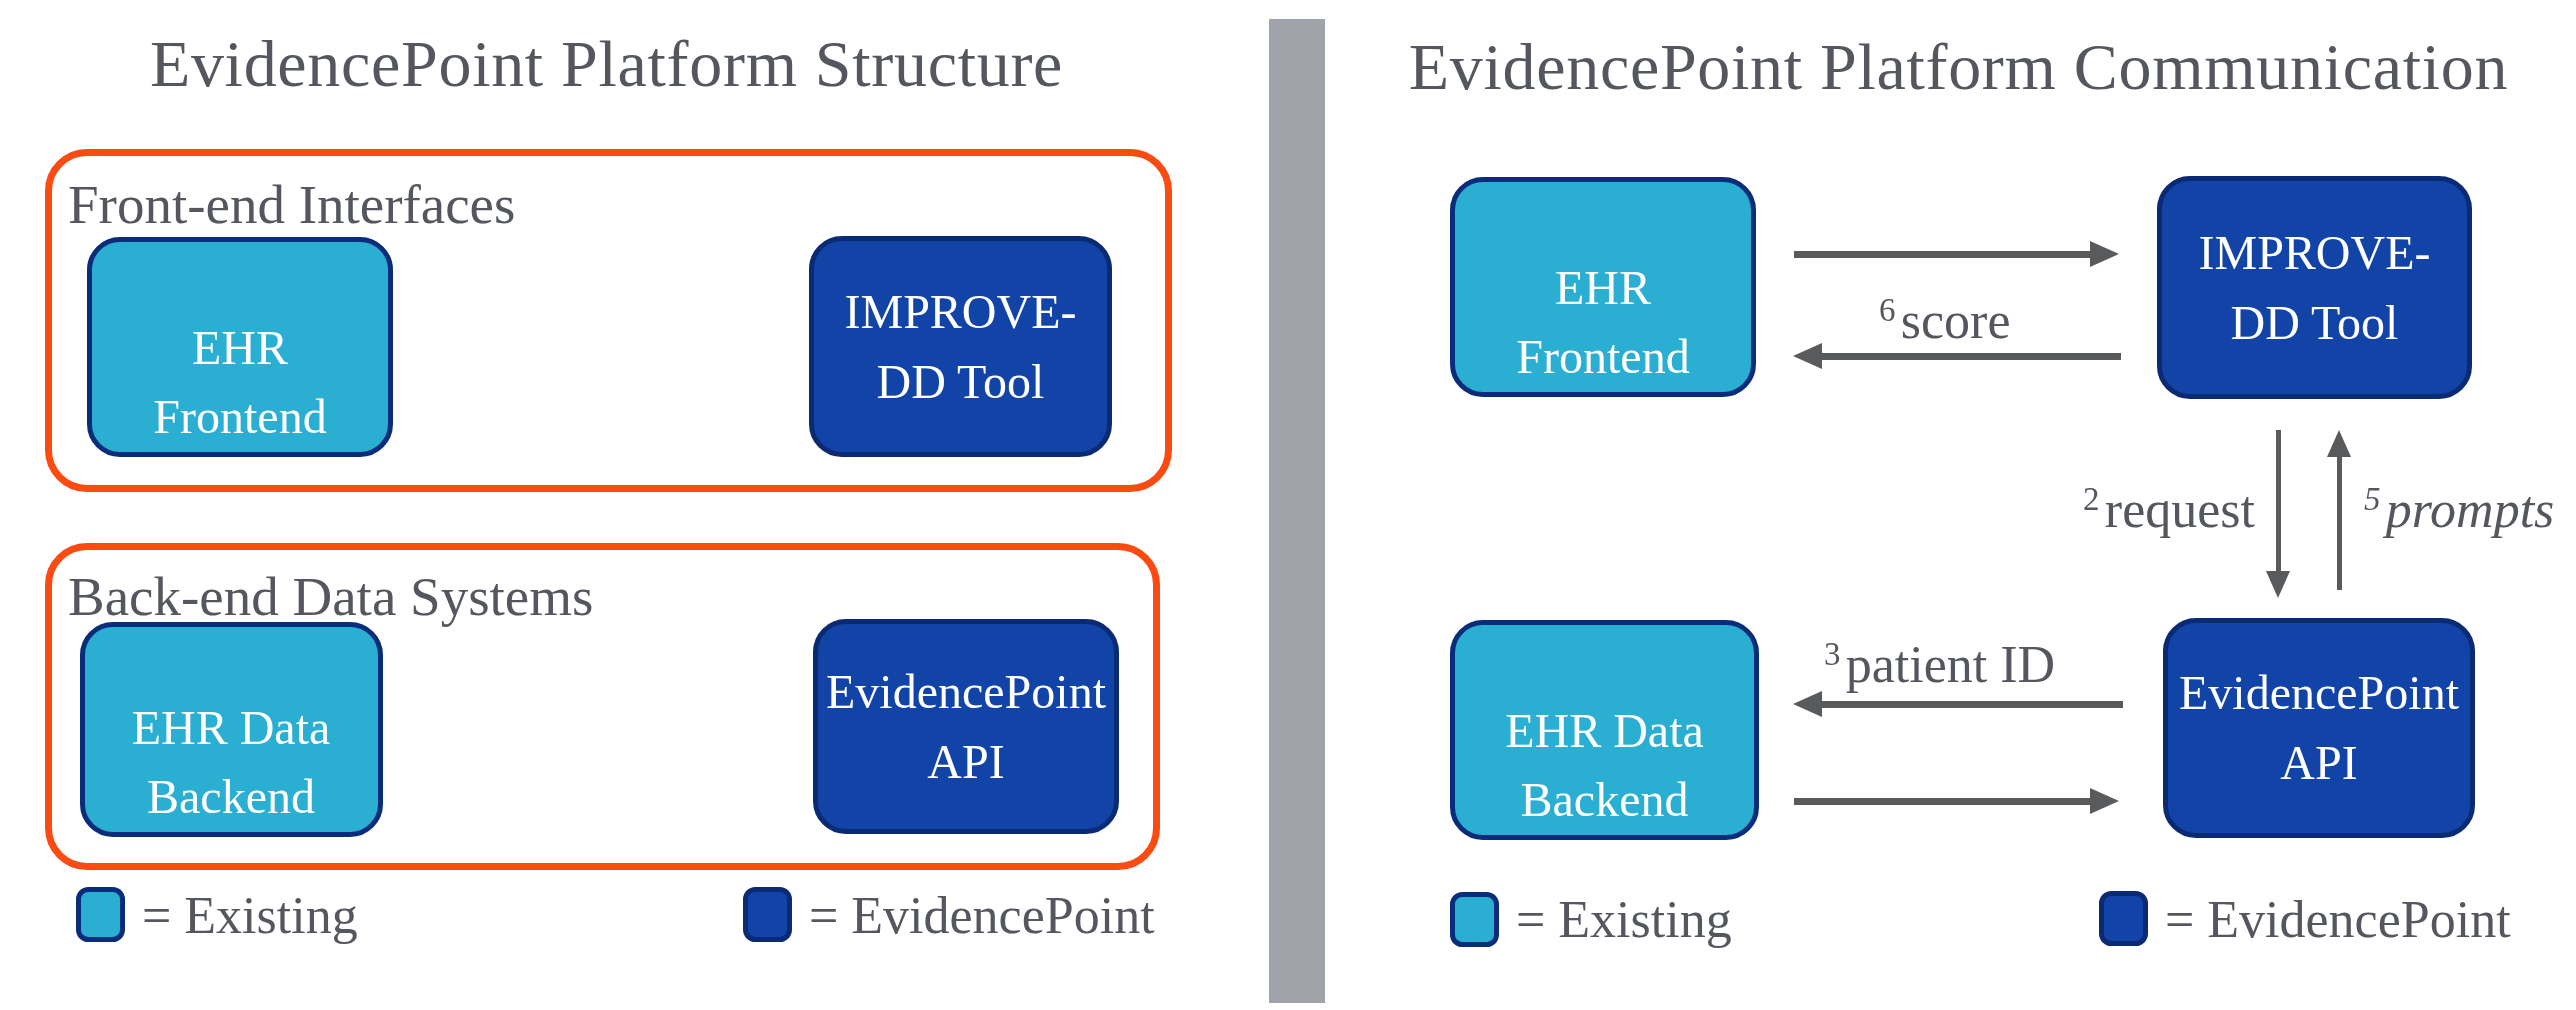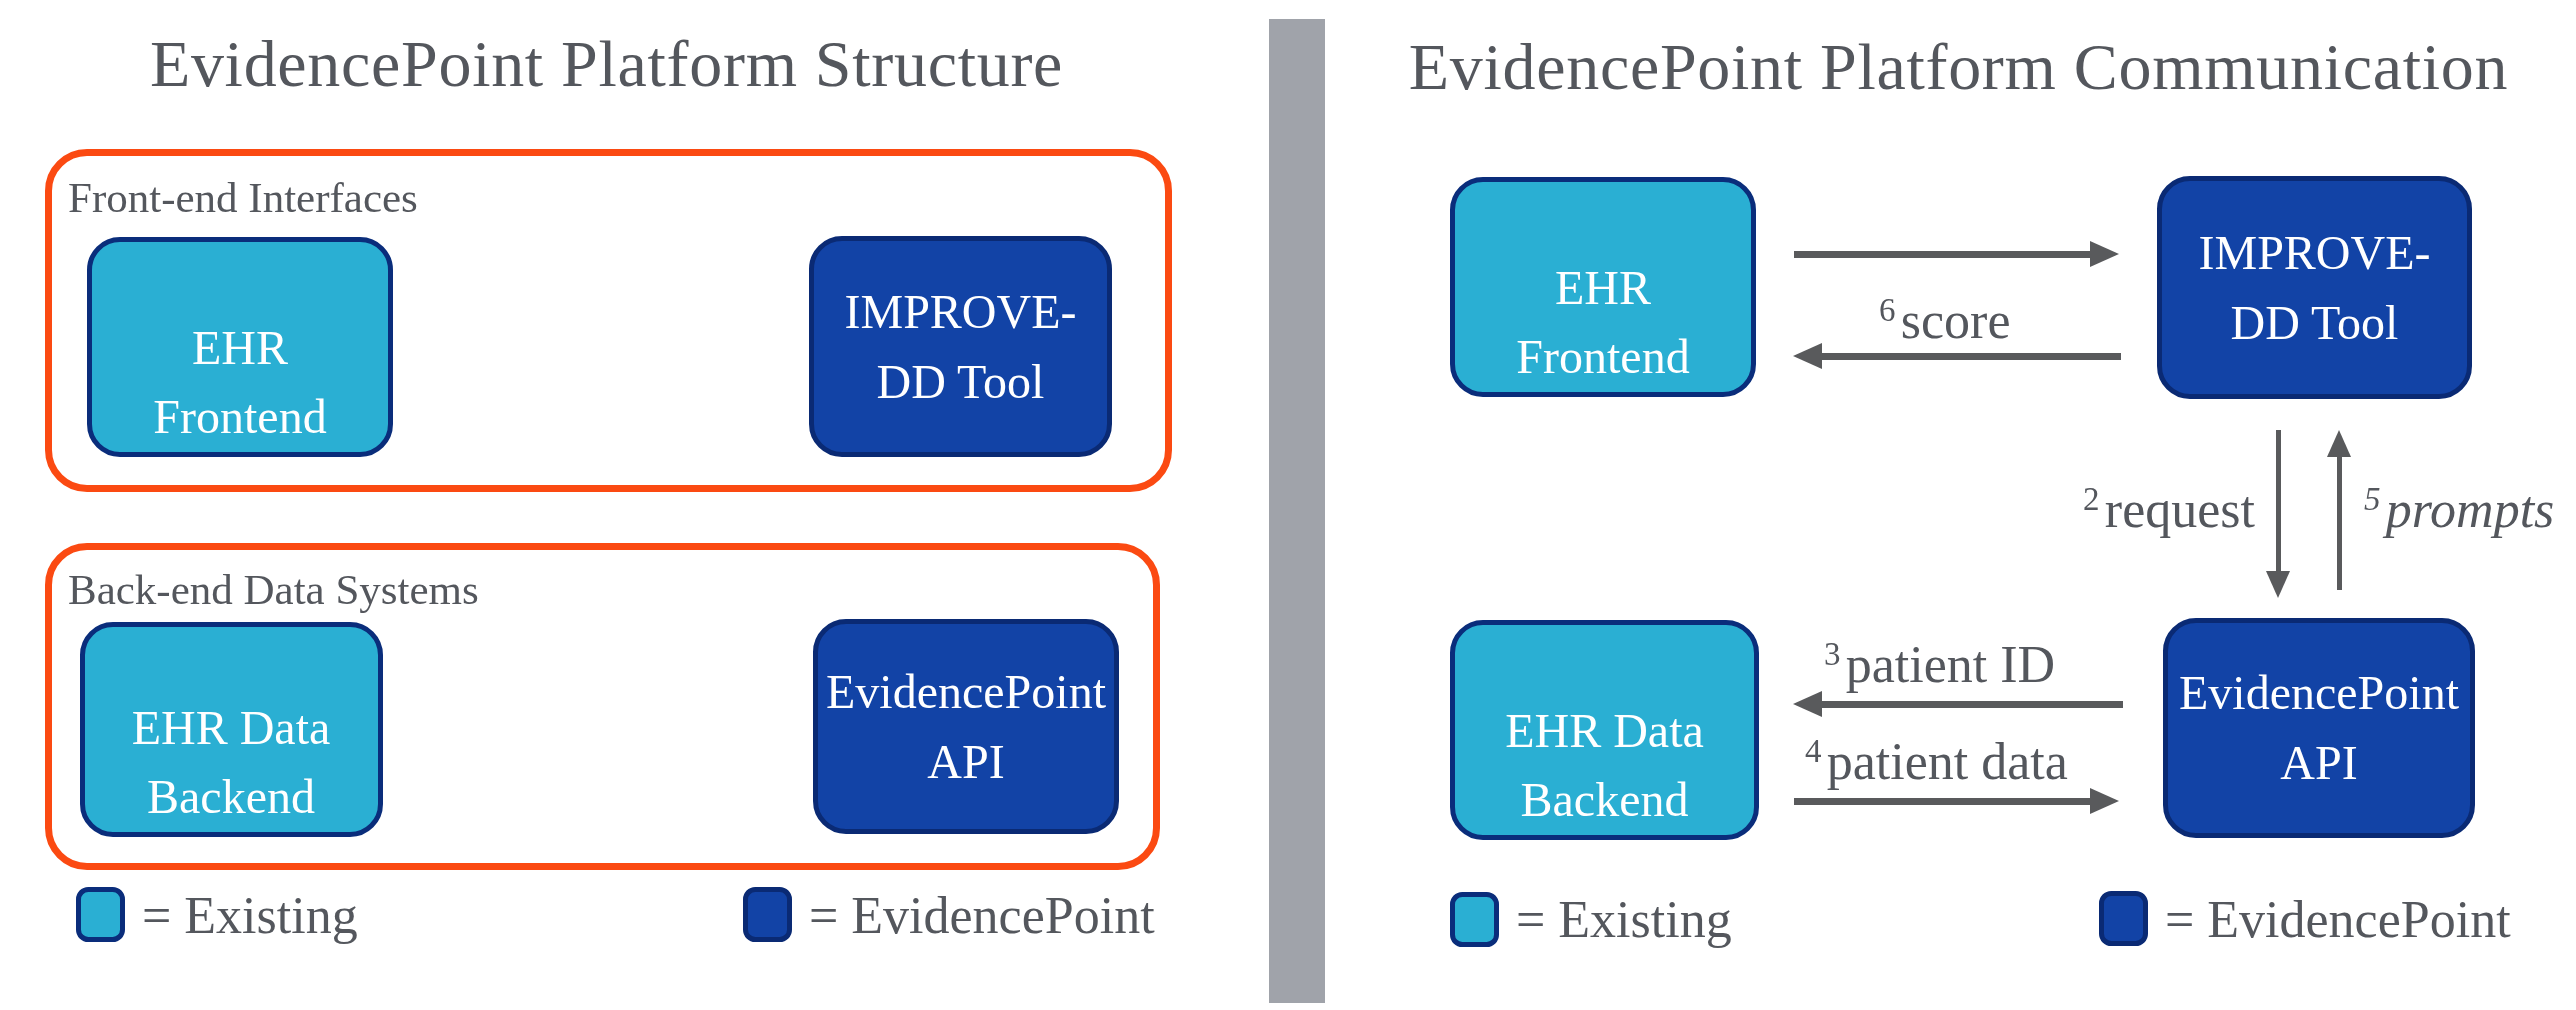--- a/index.html
+++ b/index.html
@@ -10,21 +10,21 @@
   }
   .panel-title {
     position:absolute; font-size:66px; color:var(--text-gray);
     text-align:center; white-space:nowrap; letter-spacing:0.7px;
   }
   .group {
     position:absolute; border:7.2px solid var(--group-border); border-radius:42px;
     background:transparent;
   }
   .group-label {
-    position:absolute; font-size:43px; color:var(--text-gray); white-space:nowrap;
+    position:absolute; font-size:55px; color:var(--text-gray); white-space:nowrap;
   }
   .node {
     position:absolute; display:flex; flex-direction:column; justify-content:center;
     align-items:center; text-align:center; color:var(--node-text);
     font-size:48px; line-height:1.45; border-radius:33px;
   }
   .node.existing { background:var(--existing-fill); border:5.8px solid var(--existing-border);justify-content:flex-end; }
   .node.evidencepoint { background:var(--evidencepoint-fill); border:5px solid var(--evidencepoint-border); }
   .divider { position:absolute; background:var(--divider-gray); }
   .flow-label {
@@ -123,23 +123,20 @@
     <div>EvidencePoint</div>
     <div>API</div>
   </div>
 
   <div class="flow-label" style="left:1824px; top:632px;">
     <span class="sup">3</span><span>patient ID</span>
   </div>
   <div class="shaft-h" style="left:1822px; top:701px; width:301px;"></div>
   <div class="head left" style="left:1793px; top:691px;"></div>
 
-  <div class="flow-label" style="left:1805px; top:729px;">
-    <span class="sup">4</span><span>patient data</span>
-  </div>
   <div class="shaft-h" style="left:1794px; top:798px; width:300px;"></div>
   <div class="head right" style="left:2090px; top:788px;"></div>
 
   <div class="swatch existing" style="left:1450px; top:892px;"></div>
   <div class="legend-label" style="left:1516px; top:890px;">= Existing</div>
   <div class="swatch evidencepoint" style="left:2099px; top:891px;"></div>
   <div class="legend-label" style="left:2165px; top:890px;">= EvidencePoint</div>
 
 </div>
 

